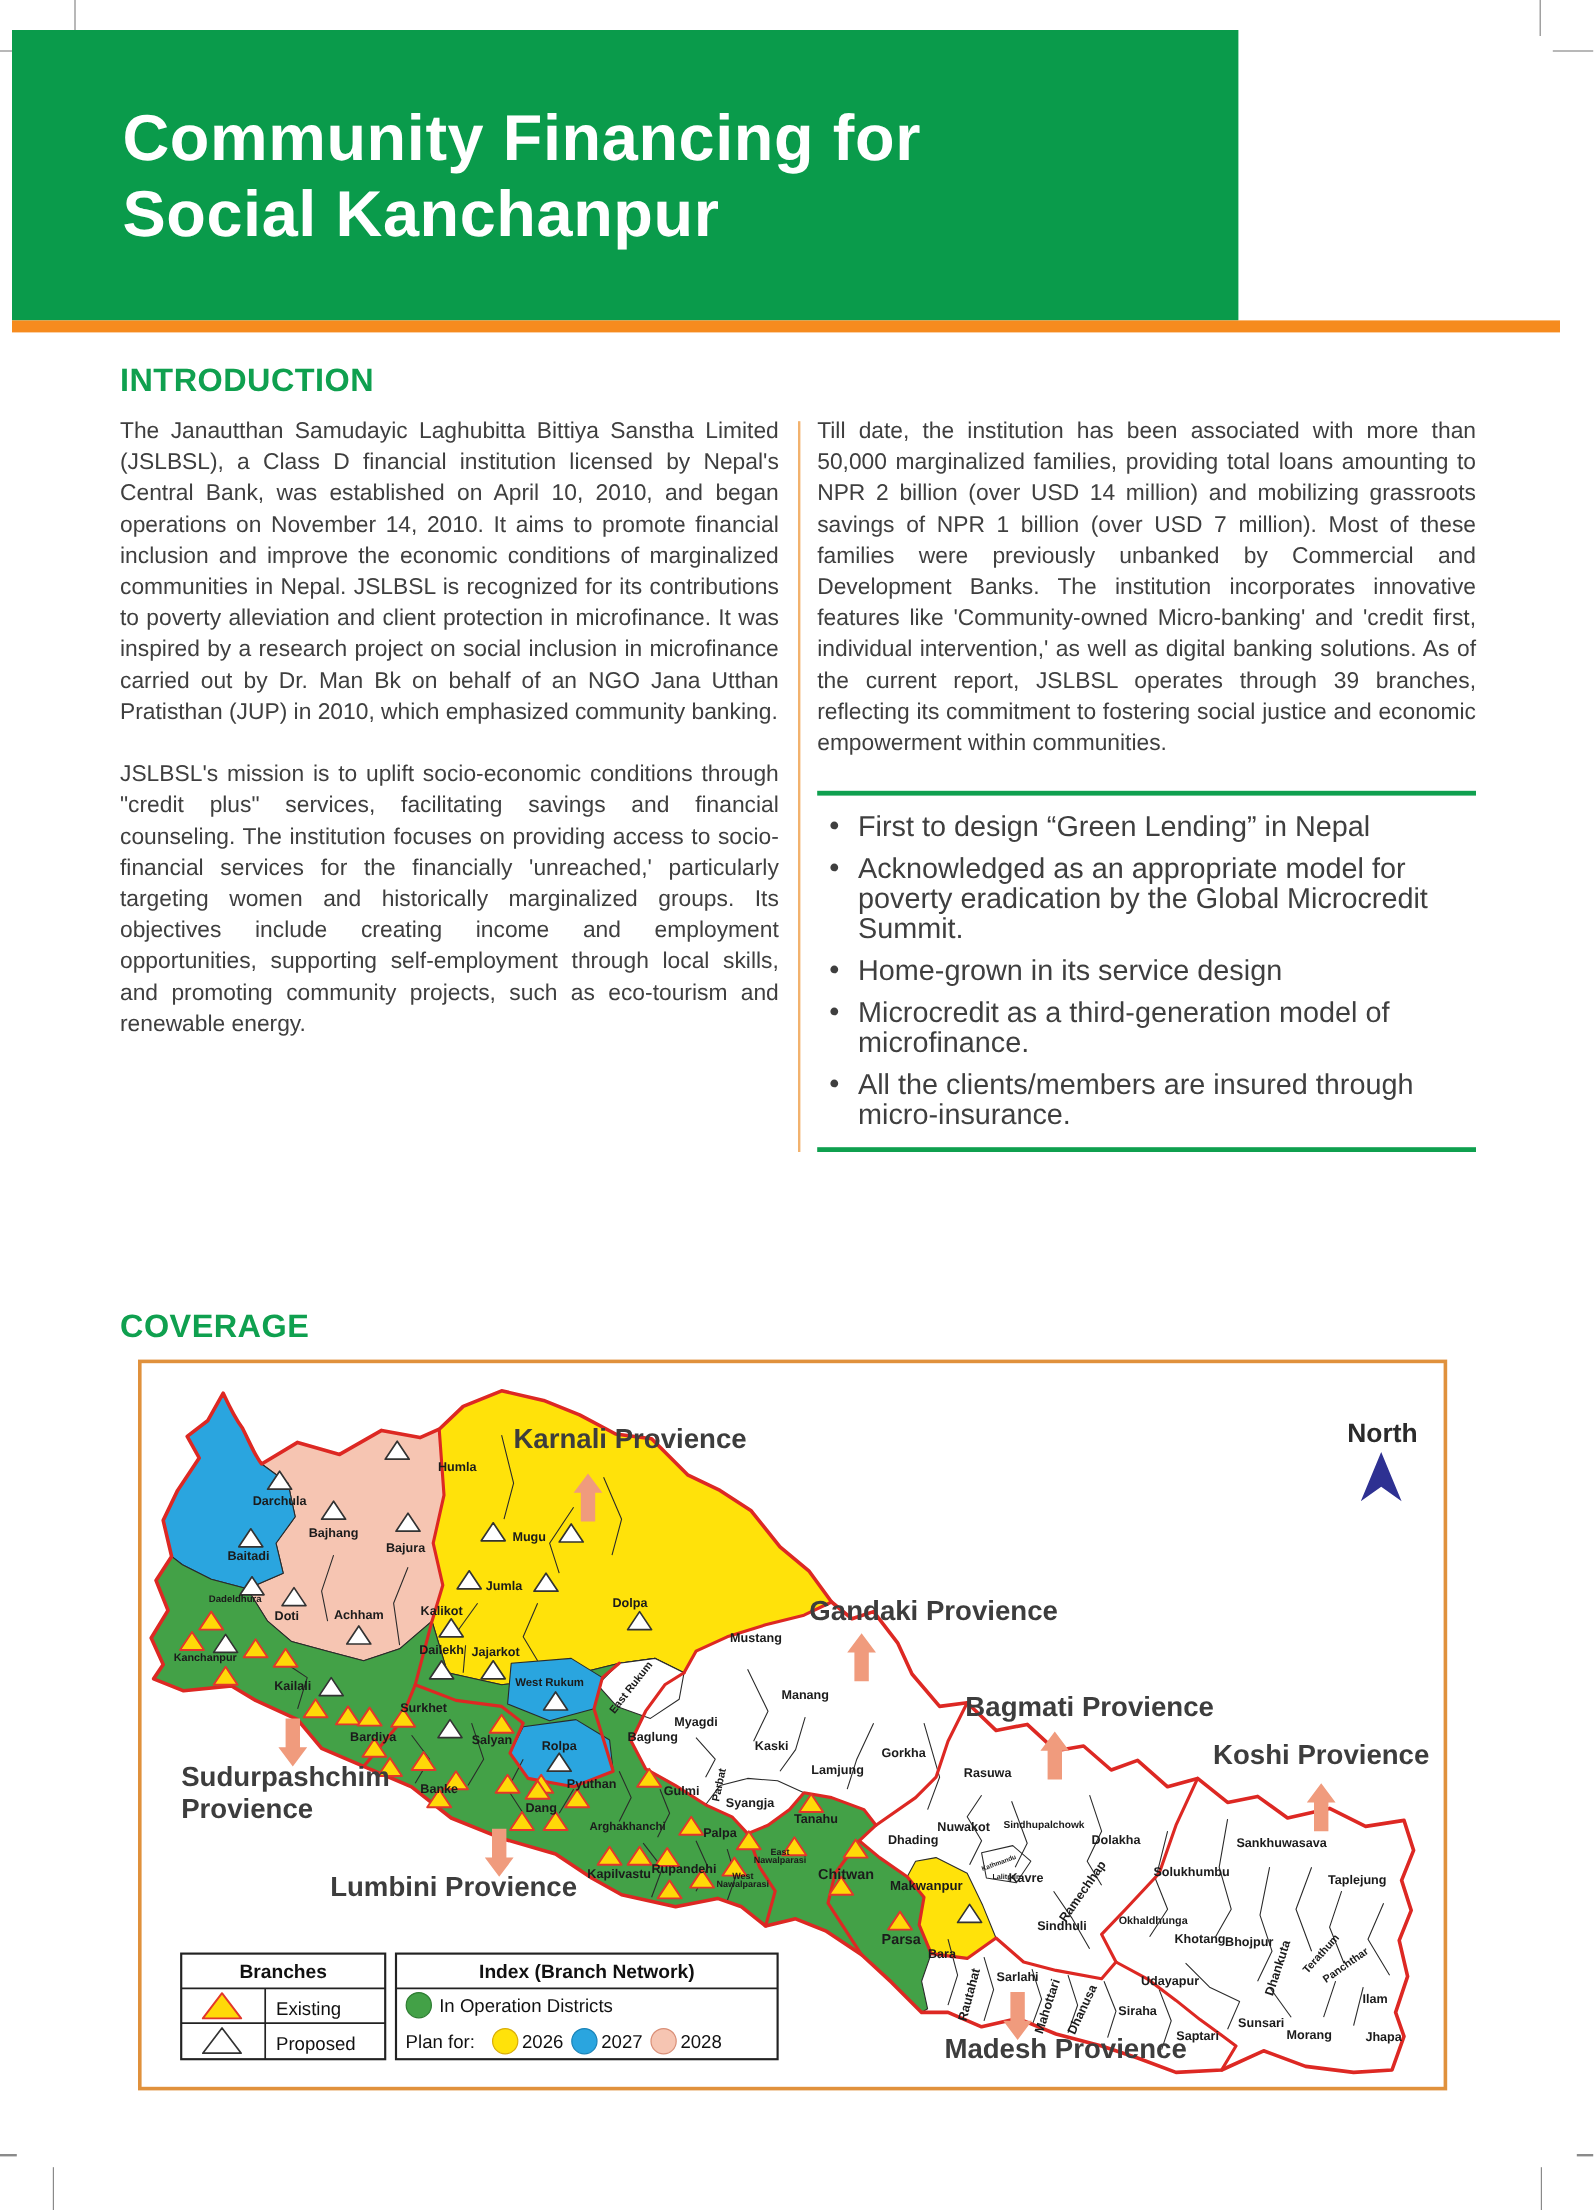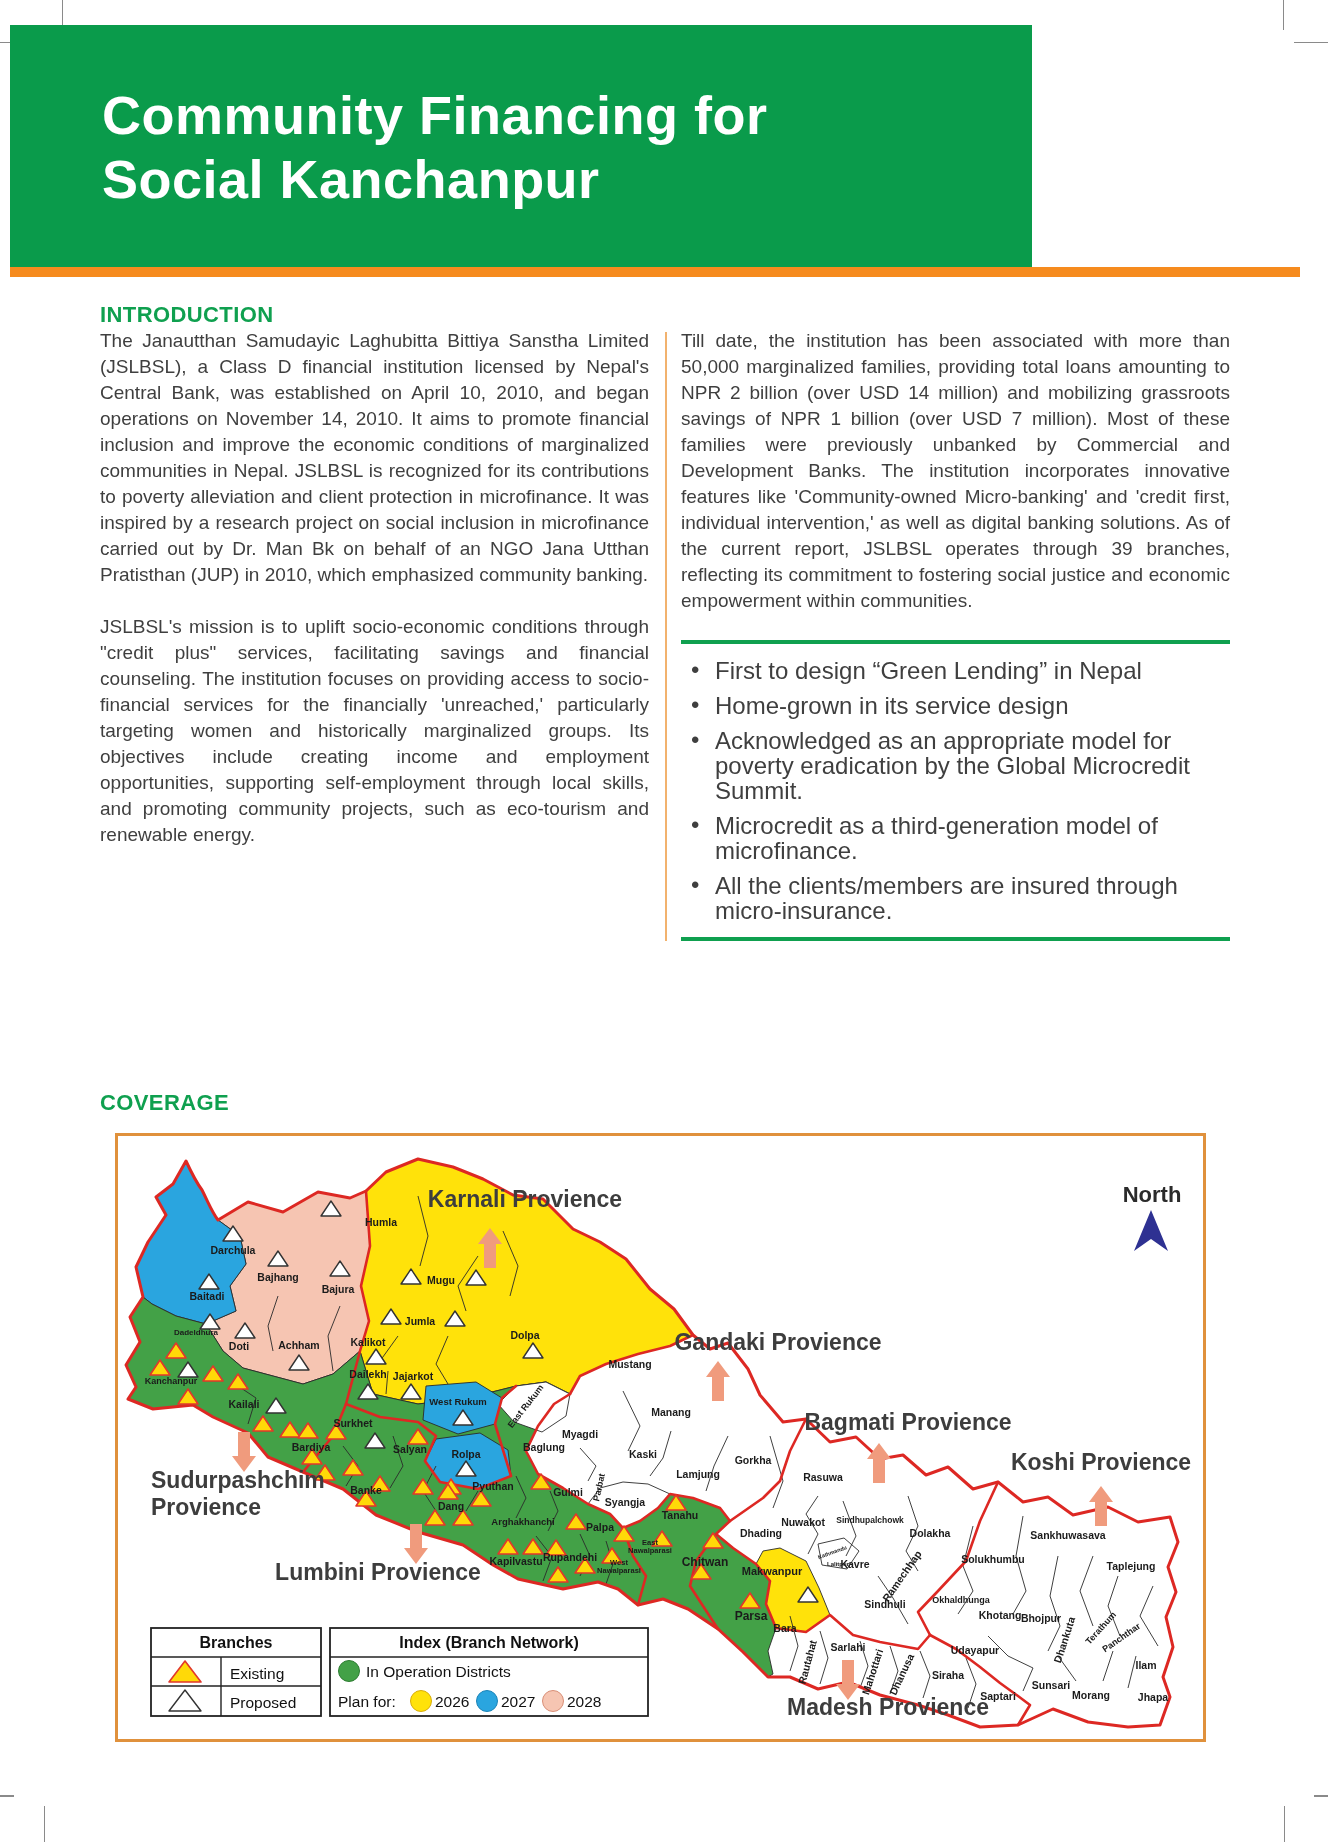--- a/index.html
+++ b/index.html
@@ -3,23 +3,23 @@
 <meta charset="utf-8">
 <style>
   html,body{margin:0;padding:0;background:#fff;}
   .page{position:relative;width:1328px;height:1842px;background:#fff;overflow:hidden;
         font-family:"Liberation Sans",sans-serif;}
   .crop{position:absolute;background:#8a8a8a;}
   .banner{position:absolute;left:10px;top:25px;width:1022px;height:242px;background:#0a9b4b;}
   .banner-title{position:absolute;left:92px;top:58px;color:#ffffff;font-weight:bold;
         font-size:54px;line-height:64px;letter-spacing:0.5px;}
   .orange-bar{position:absolute;left:10px;top:267px;width:1290px;height:10px;background:#f68b1e;}
-  .section-heading{font-size:22px;color:#0fa04f;font-weight:bold;letter-spacing:0.4px;margin:0;}
+  .section-heading{font-size:27px;color:#0fa04f;font-weight:bold;letter-spacing:0.4px;margin:0;}
   .intro{position:absolute;left:100px;top:302px;width:1132px;}
-  .cols{display:flex;}
+  .cols{display:flex;margin-top:14px;}
   .col{width:549px;font-size:19px;line-height:26px;text-align:justify;color:#3f3f3f;}
   .col p{margin:0 0 26px 0;}
   .divider{width:2px;background:#f2b26e;margin:4px 14px 0 16px;flex:none;}
   .rule{height:4px;background:#0fa04f;margin:8px 0 14px 0;}
   .rule.bottom{margin:14px 0 0 0;}
   ul.bullets{list-style:none;margin:0;padding:0;font-size:24px;line-height:25px;color:#3f3f3f;text-align:left;}
   ul.bullets li{position:relative;padding-left:34px;margin-bottom:10px;}
   ul.bullets li::before{content:"\2022";position:absolute;left:10px;top:-1px;color:#3f3f3f;}
   .coverage-heading{position:absolute;left:100px;top:1090px;}
   .map-box{position:absolute;left:115px;top:1133px;width:1085px;height:603px;
@@ -71,22 +71,22 @@
       <div class="col">
         <p>The Janautthan Samudayic Laghubitta Bittiya Sanstha Limited (JSLBSL), a Class D financial institution licensed by Nepal's Central Bank, was established on April 10, 2010, and began operations on November 14, 2010. It aims to promote financial inclusion and improve the economic conditions of marginalized communities in Nepal. JSLBSL is recognized for its contributions to poverty alleviation and client protection in microfinance. It was inspired by a research project on social inclusion in microfinance carried out by Dr. Man Bk on behalf of an NGO Jana Utthan Pratisthan (JUP) in 2010, which emphasized community banking.</p>
         <p>JSLBSL's mission is to uplift socio-economic conditions through "credit plus" services, facilitating savings and financial counseling. The institution focuses on providing access to socio-financial services for the financially 'unreached,' particularly targeting women and historically marginalized groups. Its objectives include creating income and employment opportunities, supporting self-employment through local skills, and promoting community projects, such as eco-tourism and renewable energy.</p>
       </div>
       <div class="divider"></div>
       <div class="col">
         <p>Till date, the institution has been associated with more than 50,000 marginalized families, providing total loans amounting to NPR 2 billion (over USD 14 million) and mobilizing grassroots savings of NPR 1 billion (over USD 7 million). Most of these families were previously unbanked by Commercial and Development Banks. The institution incorporates innovative features like 'Community-owned Micro-banking' and 'credit first, individual intervention,' as well as digital banking solutions. As of the current report, JSLBSL operates through 39 branches, reflecting its commitment to fostering social justice and economic empowerment within communities.</p>
         <div class="rule"></div>
         <ul class="bullets">
           <li>First to design “Green Lending” in Nepal</li>
+          <li>Acknowledged as an appropriate model for poverty eradication by the Global Microcredit Summit.</li>
           <li>Home-grown in its service design</li>
-          <li>Acknowledged as an appropriate model for poverty eradication by the Global Microcredit Summit.</li>
           <li>Microcredit as a third-generation model of microfinance.</li>
           <li>All the clients/members are insured through micro-insurance.</li>
         </ul>
         <div class="rule bottom"></div>
       </div>
     </div>
   </div>
 
   <h2 class="section-heading coverage-heading">COVERAGE</h2>
 

